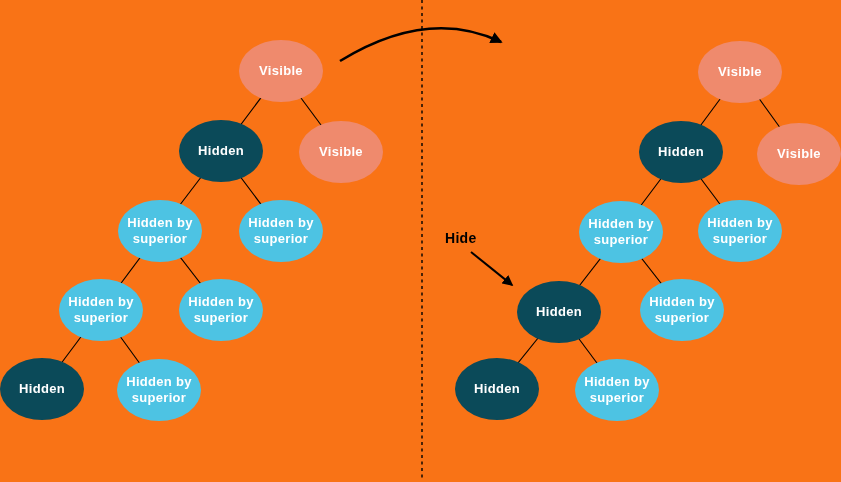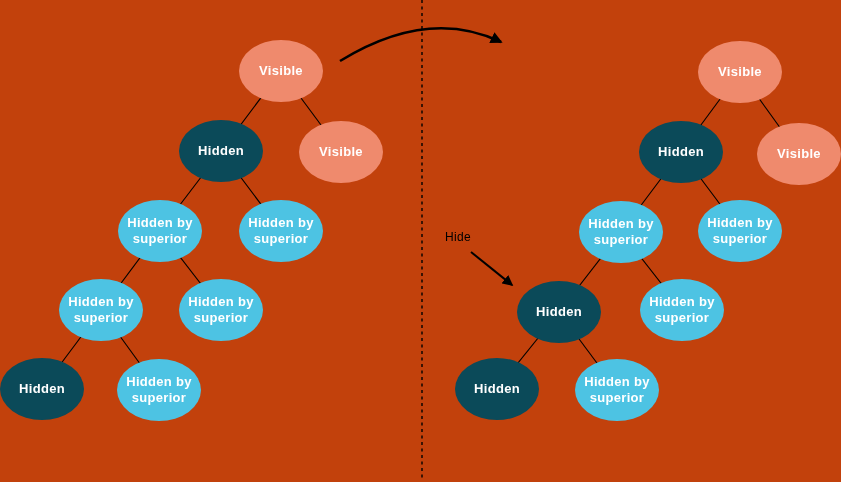--- a/index.html
+++ b/index.html
@@ -5,21 +5,21 @@
   html, body {
     margin: 0;
     padding: 0;
     background: #ffffff;
     font-family: "Liberation Sans", sans-serif;
   }
   .canvas {
     position: relative;
     width: 841px;
     height: 482px;
-    background: #c2410c;
+    background: #f97316;
     overflow: hidden;
   }
   #edges-layer {
     position: absolute;
     left: 0;
     top: 0;
     width: 841px;
     height: 482px;
   }
   #nodes-layer {
@@ -45,22 +45,22 @@
     letter-spacing: 0.3px;
     line-height: 16px;
     padding: 0 2px;
     box-sizing: border-box;
   }
   .annotation-label {
     position: absolute;
     left: 445px;
     top: 230px;
     color: #000000;
-    font-size: 12px;
-    font-weight: 400;
+    font-size: 14px;
+    font-weight: 700;
     letter-spacing: 0.3px;
   }
 </style>
 </head>
 <body>
 
 <div class="canvas">
 
   <svg id="edges-layer" width="841" height="482" viewBox="0 0 841 482" xmlns="http://www.w3.org/2000/svg">
     <defs>

